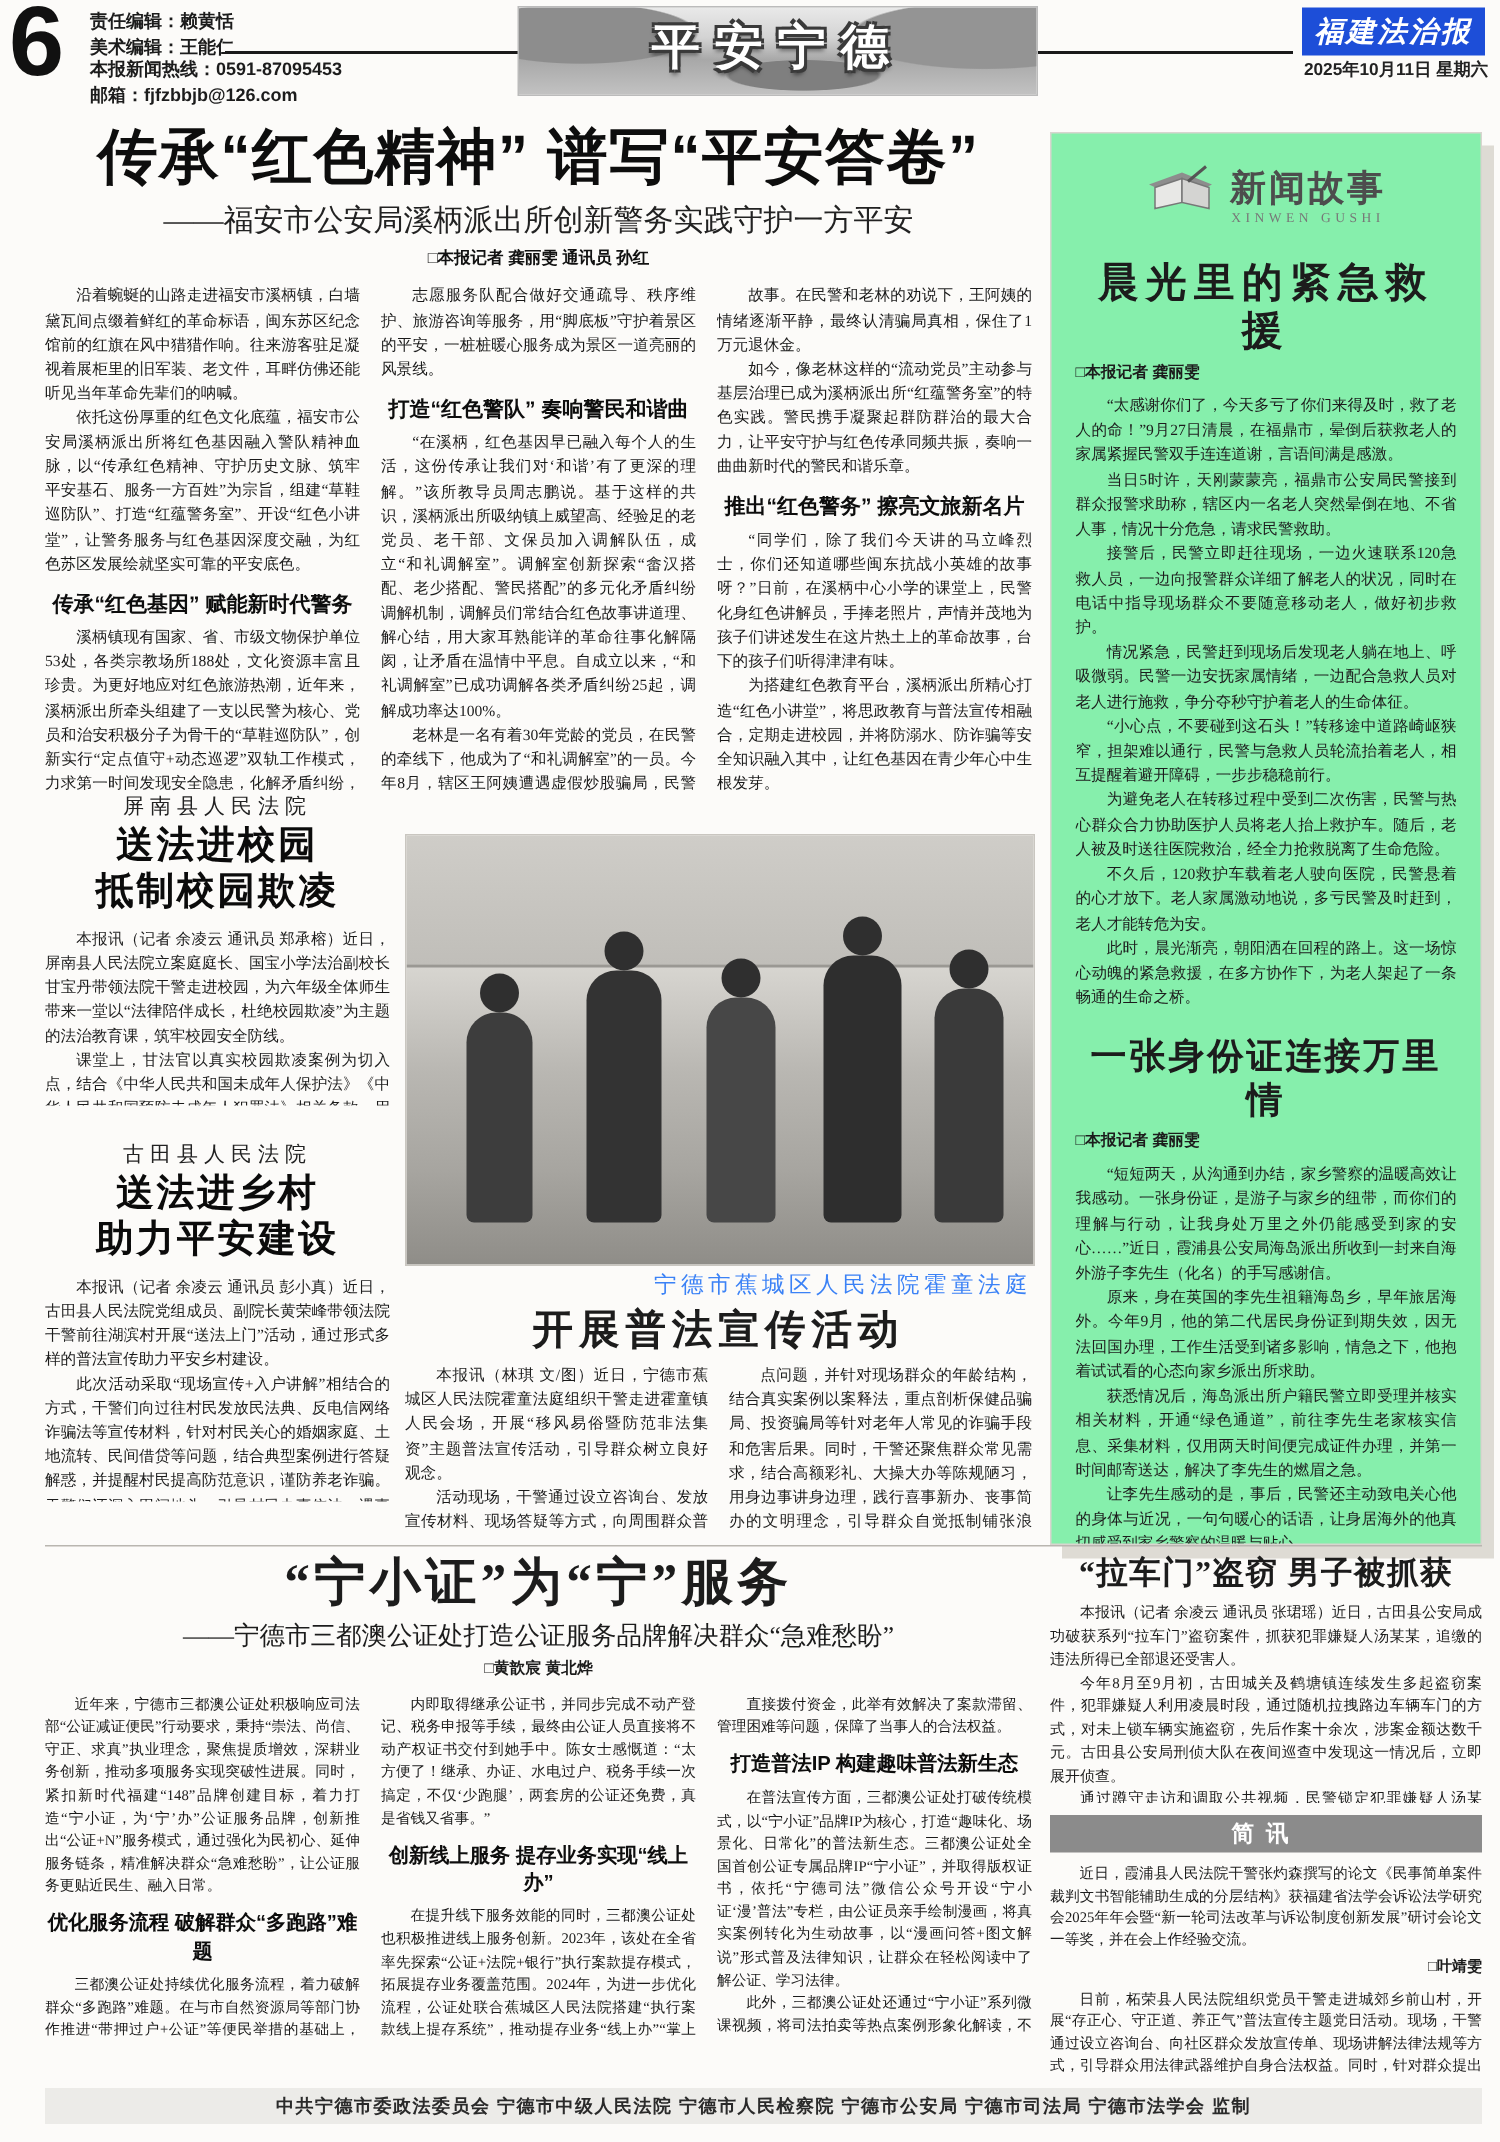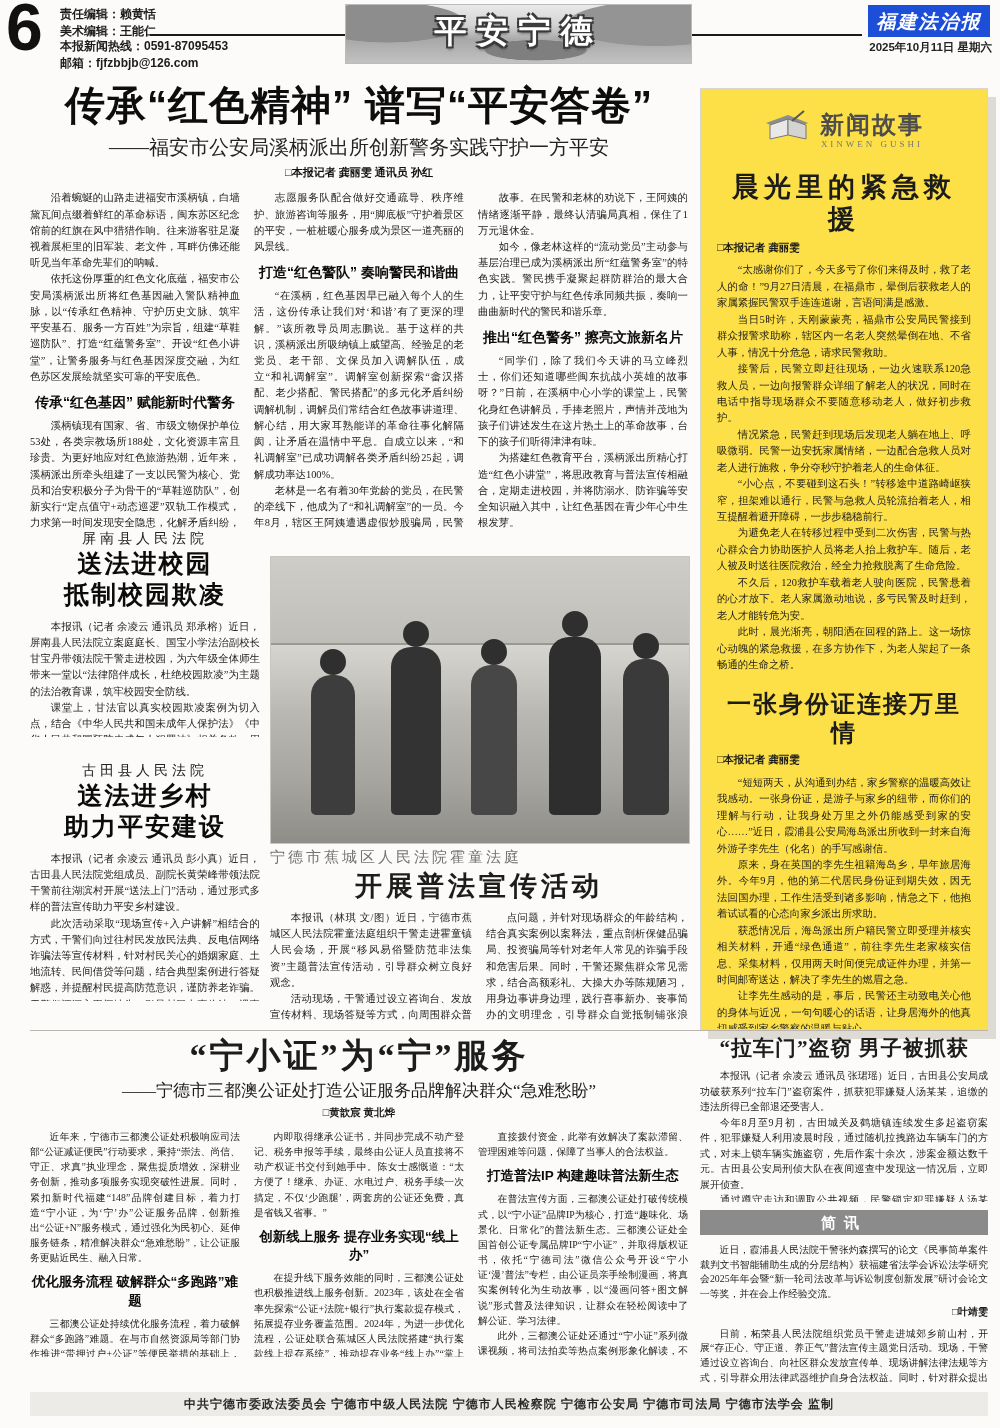--- a/index.html
+++ b/index.html
@@ -45,27 +45,27 @@
   .court1 .art-body{height:118px;} .court2 .art-body{height:150px;}
   
   .photo{position:absolute;left:270px;top:556px;width:418px;height:286px;overflow:hidden;border:1px solid #c9c6c0;
          background:linear-gradient(180deg,#e6e4e0 0%,#d8d6d1 30%,#b9b7b2 55%,#a7a5a0 78%,#8f8d88 100%);}
   .photo .bldg{position:absolute;left:0;top:0;width:100%;height:86px;
          background:linear-gradient(180deg,#cfcdc8 0%,#c0beb9 100%);border-bottom:2px solid #9a9893;}
   .fig{position:absolute;bottom:28px;background:#3d3d3d;border-radius:20px 20px 5px 5px;}
   .fig::before{content:"";position:absolute;left:50%;top:-26px;transform:translateX(-50%);
          width:26px;height:26px;border-radius:50%;background:#2f2f2f;}
   .caption-block{position:absolute;left:270px;top:848px;width:418px;height:180px;overflow:hidden;}
-  .cap-kicker{text-align:left;font:400 15px/1.3 "Liberation Serif","DejaVu Serif",serif;letter-spacing:3px;color:#737373;}
+  .cap-kicker{text-align:right;font:400 15px/1.3 "Liberation Serif","DejaVu Serif",serif;letter-spacing:3px;color:#3b82f6;}
   .cap-title{text-align:center;font:900 27px/1.2 "Liberation Serif","DejaVu Serif",serif;letter-spacing:4px;margin-top:2px;}
   .cap-cols{display:flex;gap:14px;margin-top:8px;height:112px;overflow:hidden;}
   .cap-col{flex:1;font-size:10.4px;line-height:1.56;text-align:justify;overflow:hidden;}
   .cap-col p{margin:0;text-indent:2em;}
   
-  .sidebar{position:absolute;left:700px;top:88px;width:288px;height:942px;background:#fde047;
+  .sidebar{position:absolute;left:700px;top:88px;width:288px;height:942px;background:#86efac;
            border:1px solid #d8d5cf;box-shadow:8px 9px 0 #dedbd4;padding:14px 16px;box-sizing:border-box;overflow:hidden;}
   .ns-logo{display:flex;align-items:center;justify-content:center;gap:8px;margin-top:6px;}
   .ns-name{font:900 24px/1 "Liberation Sans","DejaVu Sans",sans-serif;color:#4d4d4d;letter-spacing:2px;}
   .ns-en{font:400 9px/1 "Liberation Serif","DejaVu Serif",serif;color:#777;letter-spacing:3px;margin-top:3px;text-align:center;}
   .story1-title{text-align:center;font:900 27px/1.2 "Liberation Serif","DejaVu Serif",serif;letter-spacing:5px;margin-top:18px;}
   .story-byline{text-align:left;font:700 10.5px/1.4 "Liberation Sans","DejaVu Sans",sans-serif;margin-top:4px;}
   .story1-body{margin-top:8px;height:412px;overflow:hidden;font-size:10.4px;line-height:1.58;text-align:justify;}
   .story1-body p,.story2-body p{margin:0;text-indent:2em;}
   .story2-title{text-align:center;font:900 24px/1.2 "Liberation Serif","DejaVu Serif",serif;letter-spacing:2px;margin-top:16px;}
   .story2-body{margin-top:8px;height:304px;overflow:hidden;font-size:10.4px;line-height:1.58;text-align:justify;}

